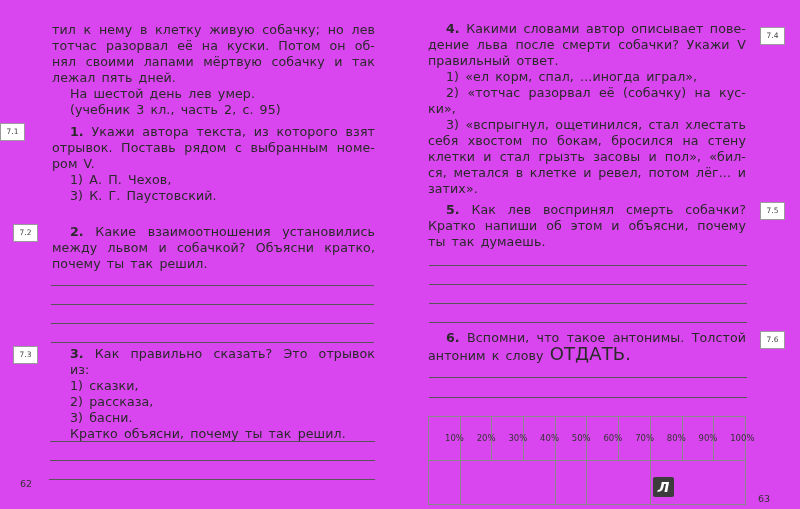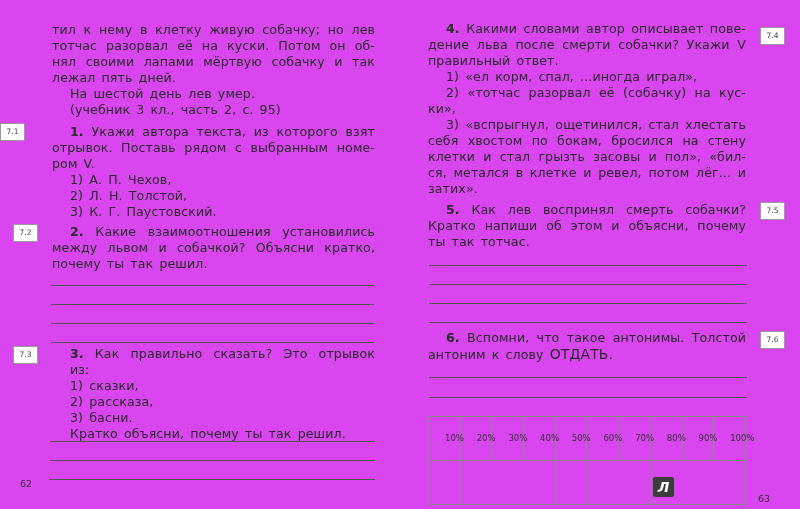--- a/index.html
+++ b/index.html
@@ -48,21 +48,21 @@
     }
     table.score {
       position: absolute; left: 428px; top: 416px;
       border-collapse: collapse; table-layout: fixed;
       width: 318px;
     }
     table.score td {
       border: 1px solid #888; height: 11px; padding: 16px;
       font-size: 8.5px; line-height: 11px; text-align: center; color: #333;
     }
-    .big { font-size: 14px; }
+    .big { font-size: 18px; }
   </style>
 </head>
 <body>
 
 <div class="spread">
 
   <div class="page left">
 
     <div class="text" style="left:52px; top:22px; width:323px;">
       <span class="line j">тил к нему в клетку живую собачку; но лев</span>
@@ -72,21 +72,20 @@
       <span class="line indent">На шестой день лев умер.</span>
       <span class="line indent">(учебник 3 кл., часть 2, с. 95)</span>
     </div>
 
     <div class="badge" style="left:0; top:123px;">7.1</div>
     <div class="text" style="left:52px; top:124px; width:323px;">
       <span class="line j indent"><span class="num">1.</span> <span>Укажи автора текста, из которого взят</span></span>
       <span class="line j">отрывок. Поставь рядом с выбранным номе-</span>
       <span class="line">ром V.</span>
       <span class="line indent">1) А. П. Чехов,</span>
-      <span class="line indent">2) Л. Н. Толстой,</span>
       <span class="line indent">3) К. Г. Паустовский.</span>
     </div>
 
     <div class="badge" style="left:13px; top:224px;">7.2</div>
     <div class="text" style="left:52px; top:224px; width:323px;">
       <span class="line j indent"><span class="num">2.</span> <span>Какие взаимоотношения установились</span></span>
       <span class="line j">между львом и собачкой? Объясни кратко,</span>
       <span class="line">почему ты так решил.</span>
     </div>
     <div class="answer-line" style="left:51px; width:323px; top:285px;"></div>
@@ -122,21 +121,21 @@
       <span class="line j">себя хвостом по бокам, бросился на стену</span>
       <span class="line j">клетки и стал грызть засовы и пол», «бил-</span>
       <span class="line j">ся, метался в клетке и ревел, потом лёг... и</span>
       <span class="line">затих».</span>
     </div>
     <div class="badge" style="left:360px; top:27px;">7.4</div>
 
     <div class="text" style="left:28px; top:202px; width:318px;">
       <span class="line j indent"><span class="num">5.</span> <span>Как лев воспринял смерть собачки?</span></span>
       <span class="line j">Кратко напиши об этом и объясни, почему</span>
-      <span class="line">ты так тотчас.</span>
+      <span class="line">ты так думаешь.</span>
     </div>
     <div class="badge" style="left:360px; top:202px;">7.5</div>
     <div class="answer-line" style="left:29px; width:318px; top:265px;"></div>
     <div class="answer-line" style="left:29px; width:318px; top:284px;"></div>
     <div class="answer-line" style="left:29px; width:318px; top:303px;"></div>
     <div class="answer-line" style="left:29px; width:318px; top:322px;"></div>
 
     <div class="text" style="left:28px; top:330px; width:318px;">
       <span class="line j indent"><span class="num">6.</span> <span>Вспомни, что такое антонимы. Толстой</span></span>
       <span class="line"><span>антоним к слову </span><span class="big">ОТДАТЬ.</span></span>

